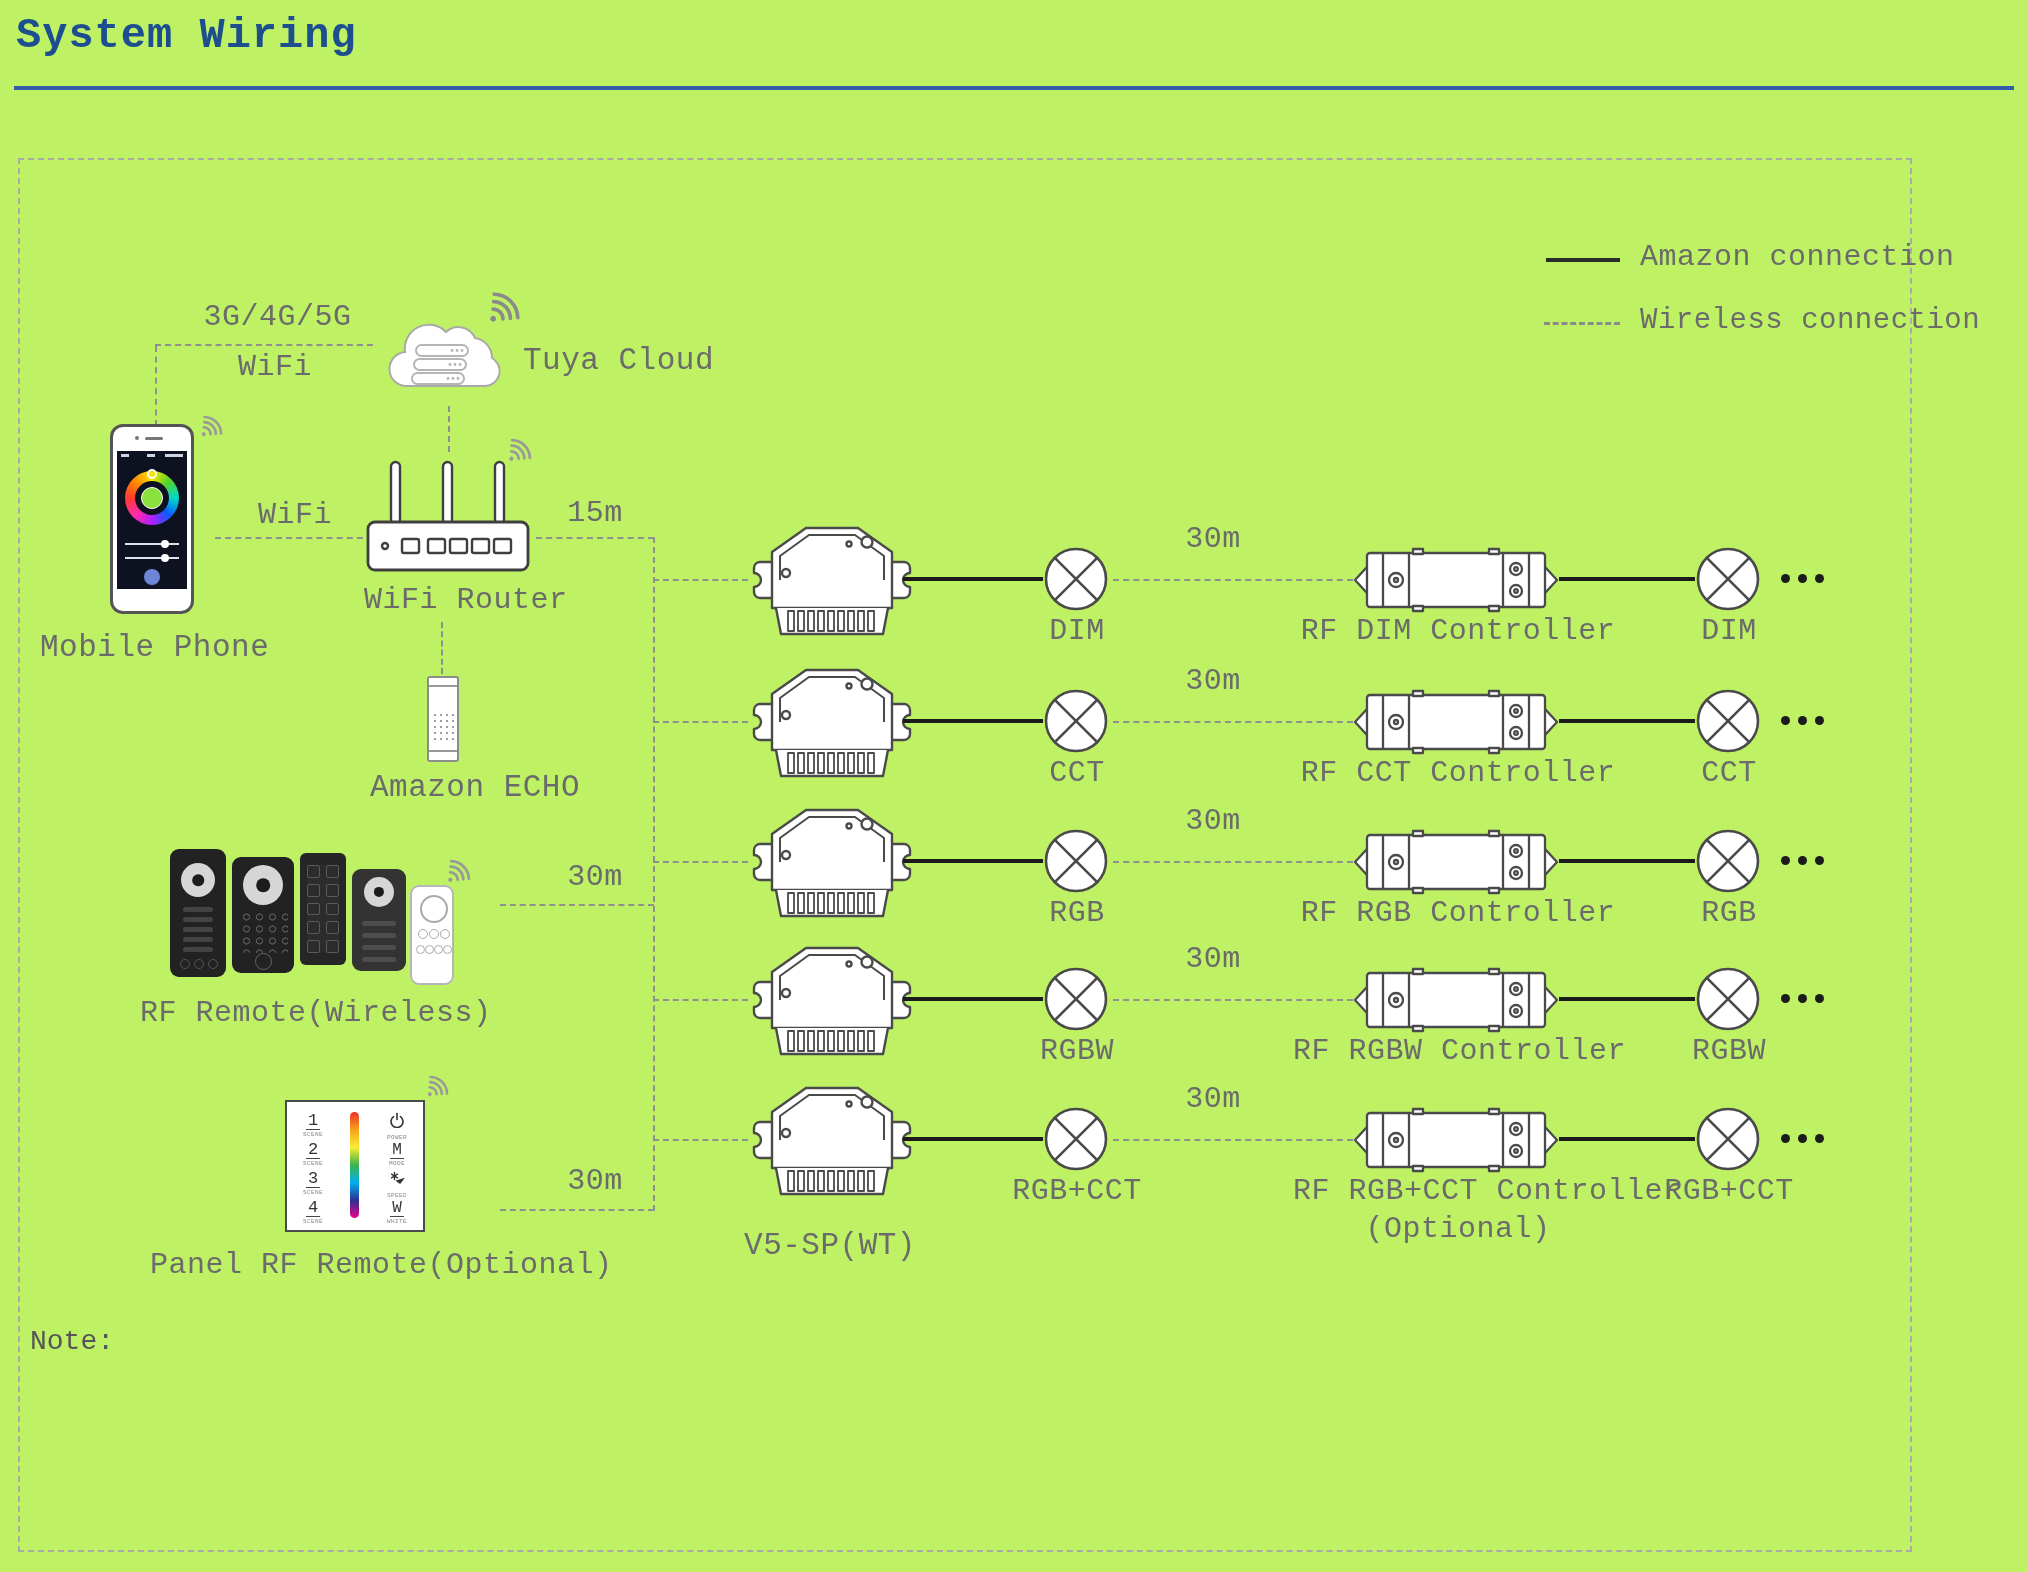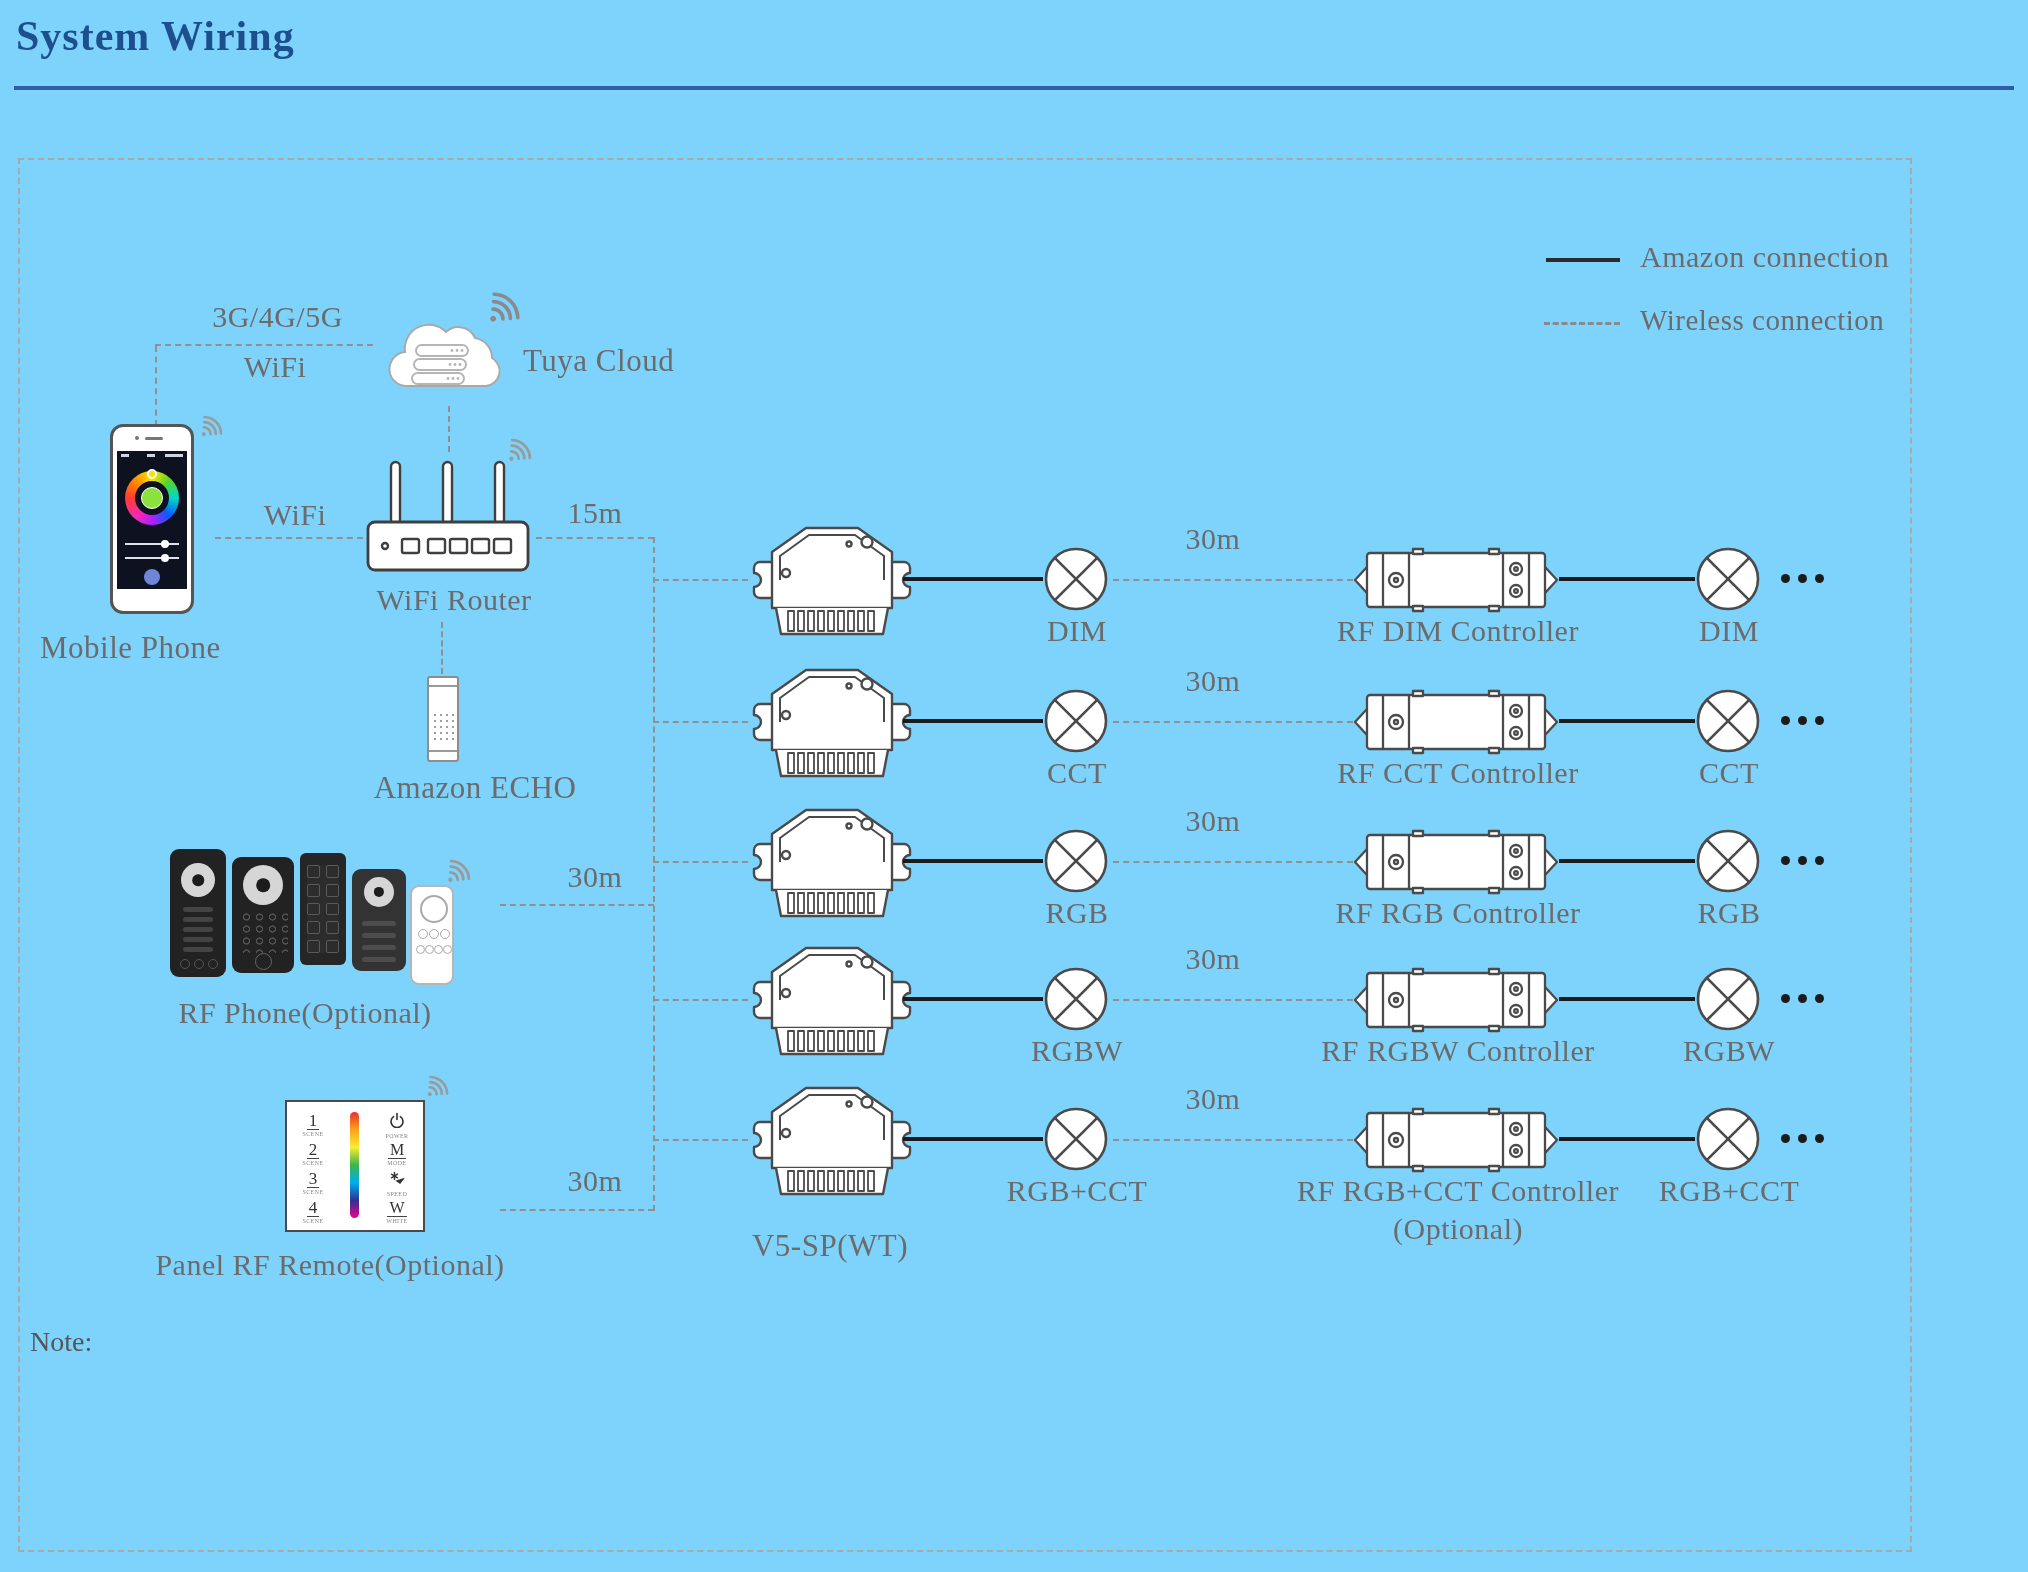--- a/index.html
+++ b/index.html
@@ -1,17 +1,17 @@
 <!DOCTYPE html>
 <html><head>
 <meta charset="utf-8">
 <style>
   html,body{margin:0;padding:0;background:#fff;}
-  .canvas{position:relative;width:2028px;height:1572px;background:#7dd3fc;
-          font-family:Liberation Serif, serif;overflow:hidden;}
+  .canvas{position:relative;width:2028px;height:1572px;background:#bef264;
+          font-family:Liberation Mono, monospace;overflow:hidden;}
   .abs{position:absolute;}
   .page-title{left:16px;top:12px;font-size:42px;font-weight:600;color:#1d4f8f;letter-spacing:1px;}
   .title-rule{left:14px;top:86px;width:2000px;height:4px;background:#2f5da9;}
   .diagram-border{left:18px;top:158px;width:1890px;height:1390px;border:2px dashed #a9a9a9;}
   .lbl{position:absolute;color:#6b6b6b;font-size:30px;text-align:center;letter-spacing:0.5px;white-space:nowrap;}
   .lbl.left{text-align:left;}
   .dash-h{position:absolute;border-top:2px dashed #909090;}
   .dash-v{position:absolute;border-left:2px dashed #909090;}
   .solid-h{position:absolute;height:4px;background:#1b1b1b;}
   .wifi{position:absolute;color:#9a9a9a;transform:rotate(45deg);}
@@ -313,21 +313,21 @@
       <span class="r-dot" style="left:28px;top:42px;width:8px;height:8px;"></span>
       <span class="r-dot" style="left:4px;top:58px;width:7px;height:7px;"></span>
       <span class="r-dot" style="left:13px;top:58px;width:7px;height:7px;"></span>
       <span class="r-dot" style="left:22px;top:58px;width:7px;height:7px;"></span>
       <span class="r-dot" style="left:31px;top:58px;width:7px;height:7px;"></span>
     </div>
   </div>
   <svg class="wifi" style="left:442px;top:858px;" width="30" height="30">
       <use href="#sym-wifi"></use>
     </svg>
-  <div class="lbl" style="left:140px;top:996px;width:330px;">RF Phone(Optional)</div>
+  <div class="lbl" style="left:140px;top:996px;width:330px;">RF Remote(Wireless)</div>
   <div class="lbl" style="left:540px;top:860px;width:110px;">30m</div>
   <div class="dash-h" style="left:500px;top:904px;width:154px;"></div>
 
   <div class="abs panel">
     <div class="p-item" style="left:8px;top:10px;">
       <span class="p-num">1</span><span class="p-cap">SCENE</span>
     </div>
     <div class="p-item" style="left:8px;top:39px;">
       <span class="p-num">2</span><span class="p-cap">SCENE</span>
     </div>

